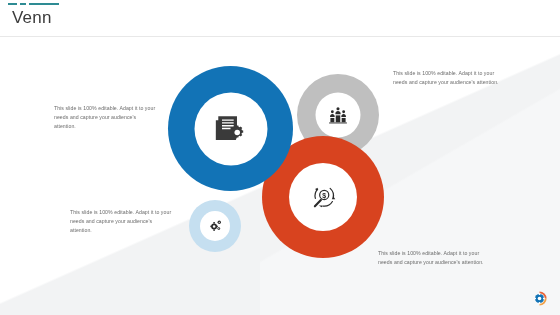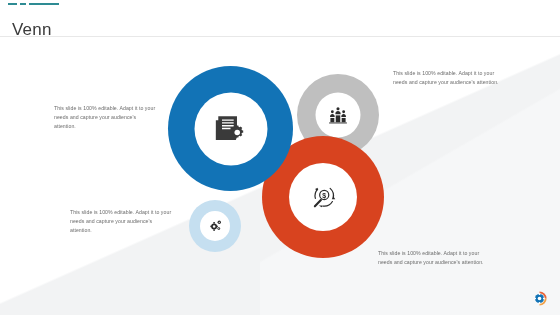--- a/index.html
+++ b/index.html
@@ -47,21 +47,21 @@
     height: 2px;
     background: #2e8b93;
   }
   .r1 { width: 9px; }
   .r2 { width: 6px; }
   .r3 { width: 30px; }
 
   .page-title {
     position: absolute;
     left: 12px;
-    top: 20px;
+    top: 8px;
     font-size: 17px;
     color: #3b3b3b;
     letter-spacing: .2px;
   }
   .title-underline {
     position: absolute;
     left: 0; top: 36px;
     width: 560px; height: 1px;
     background: #e8e8e8;
   }

